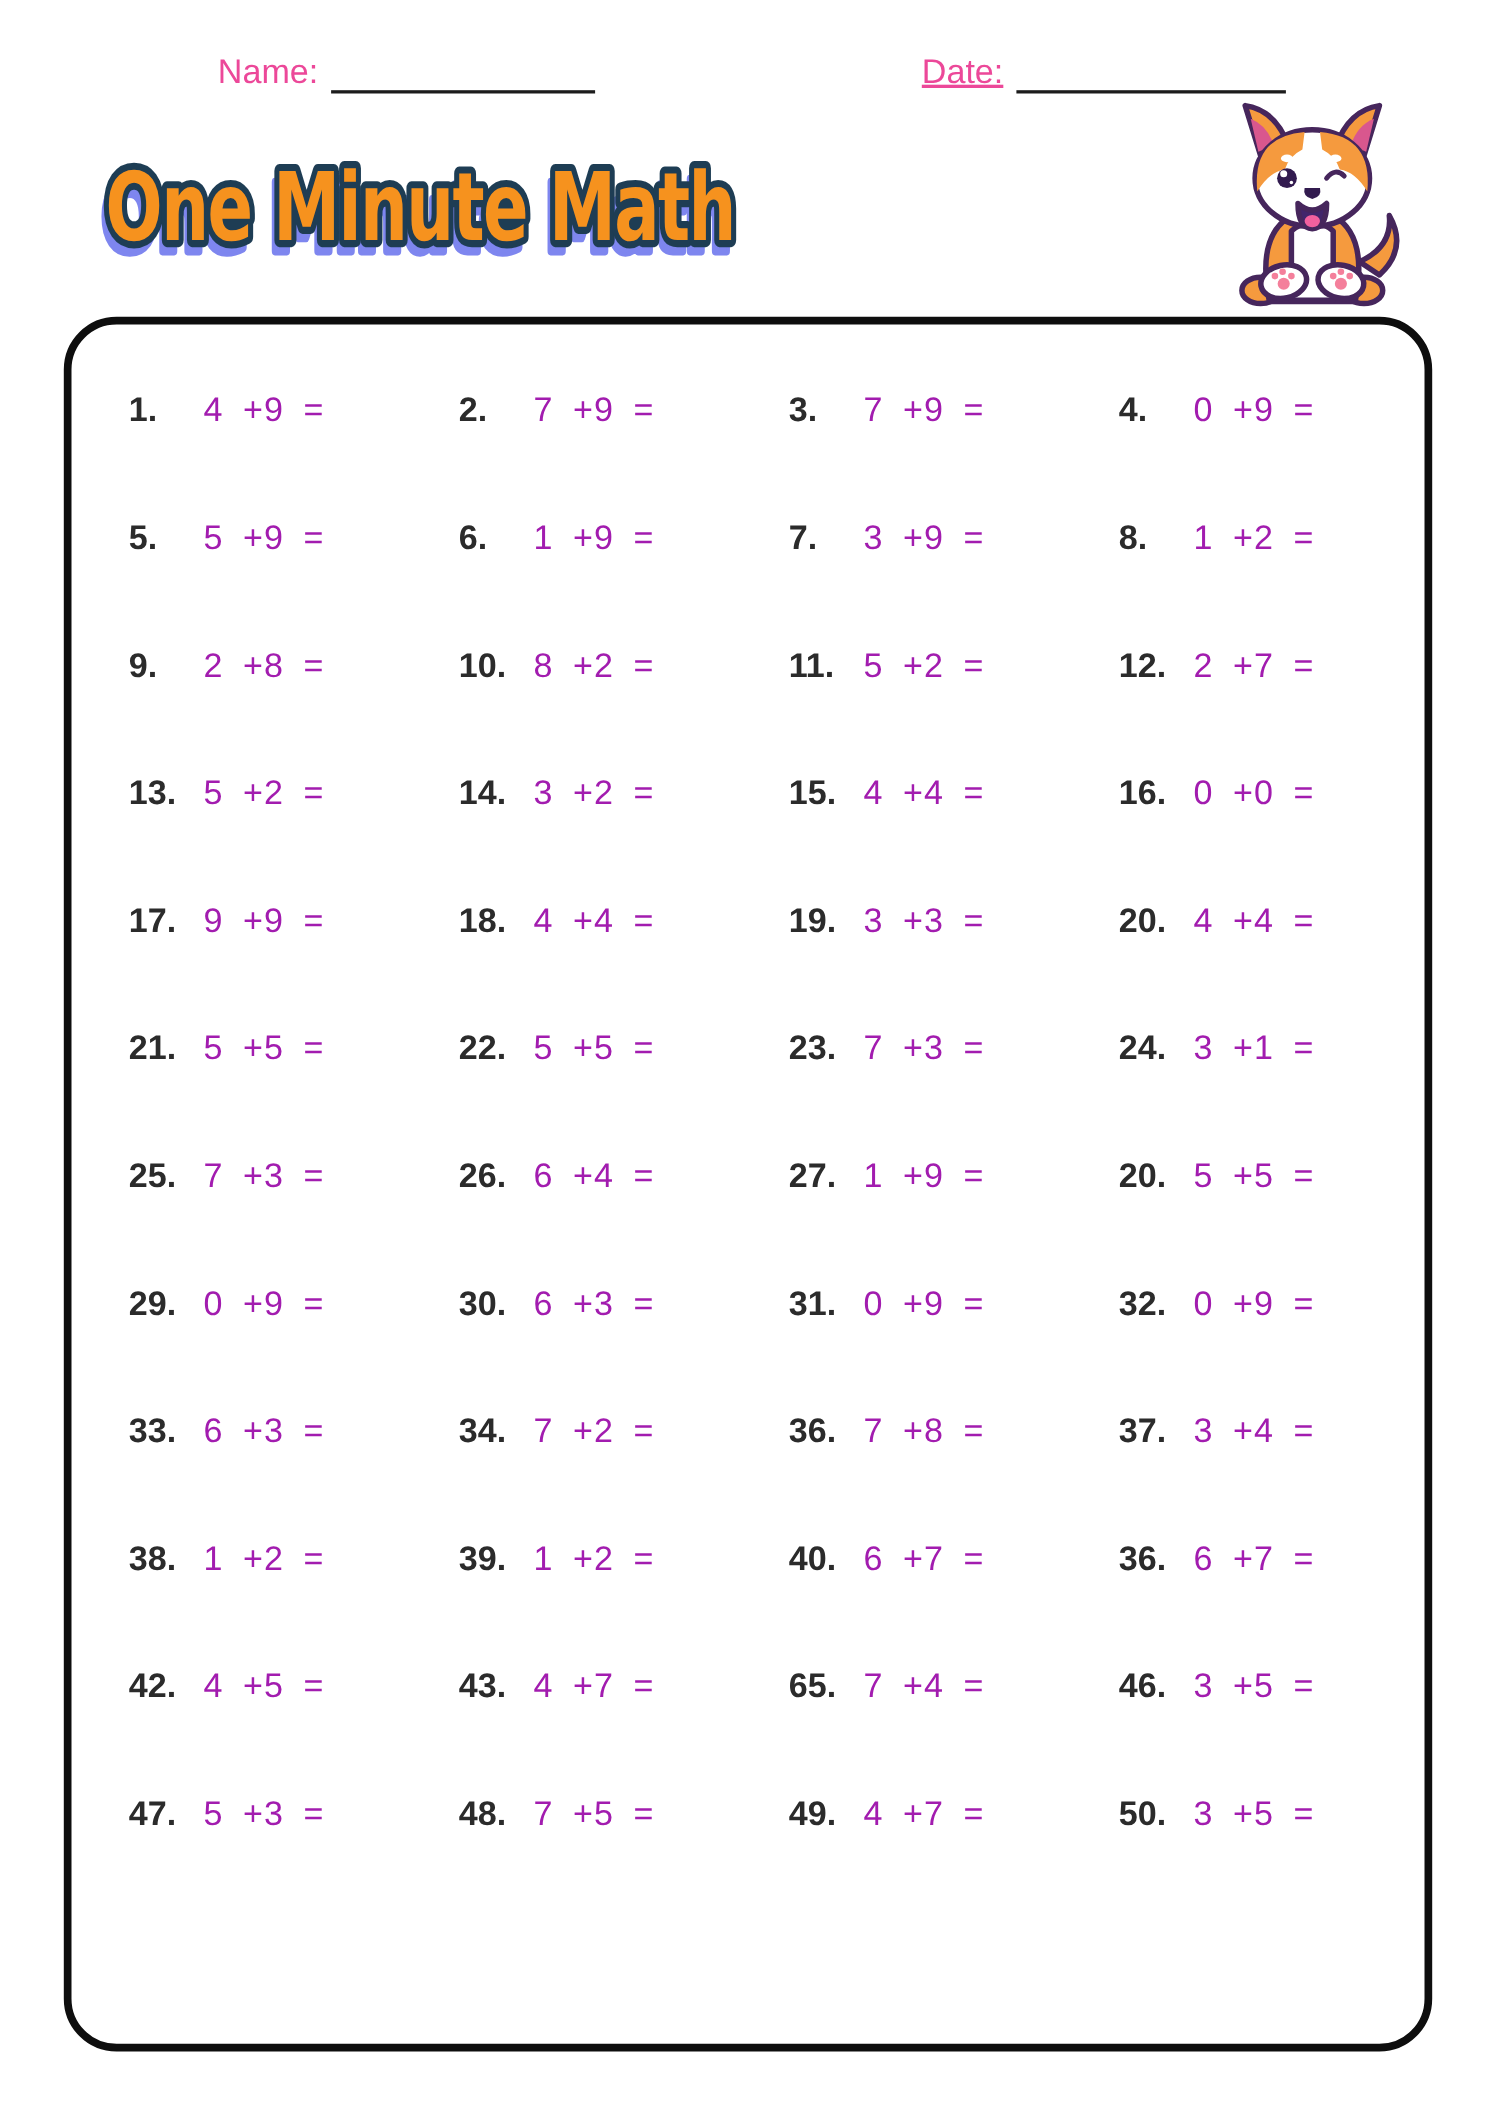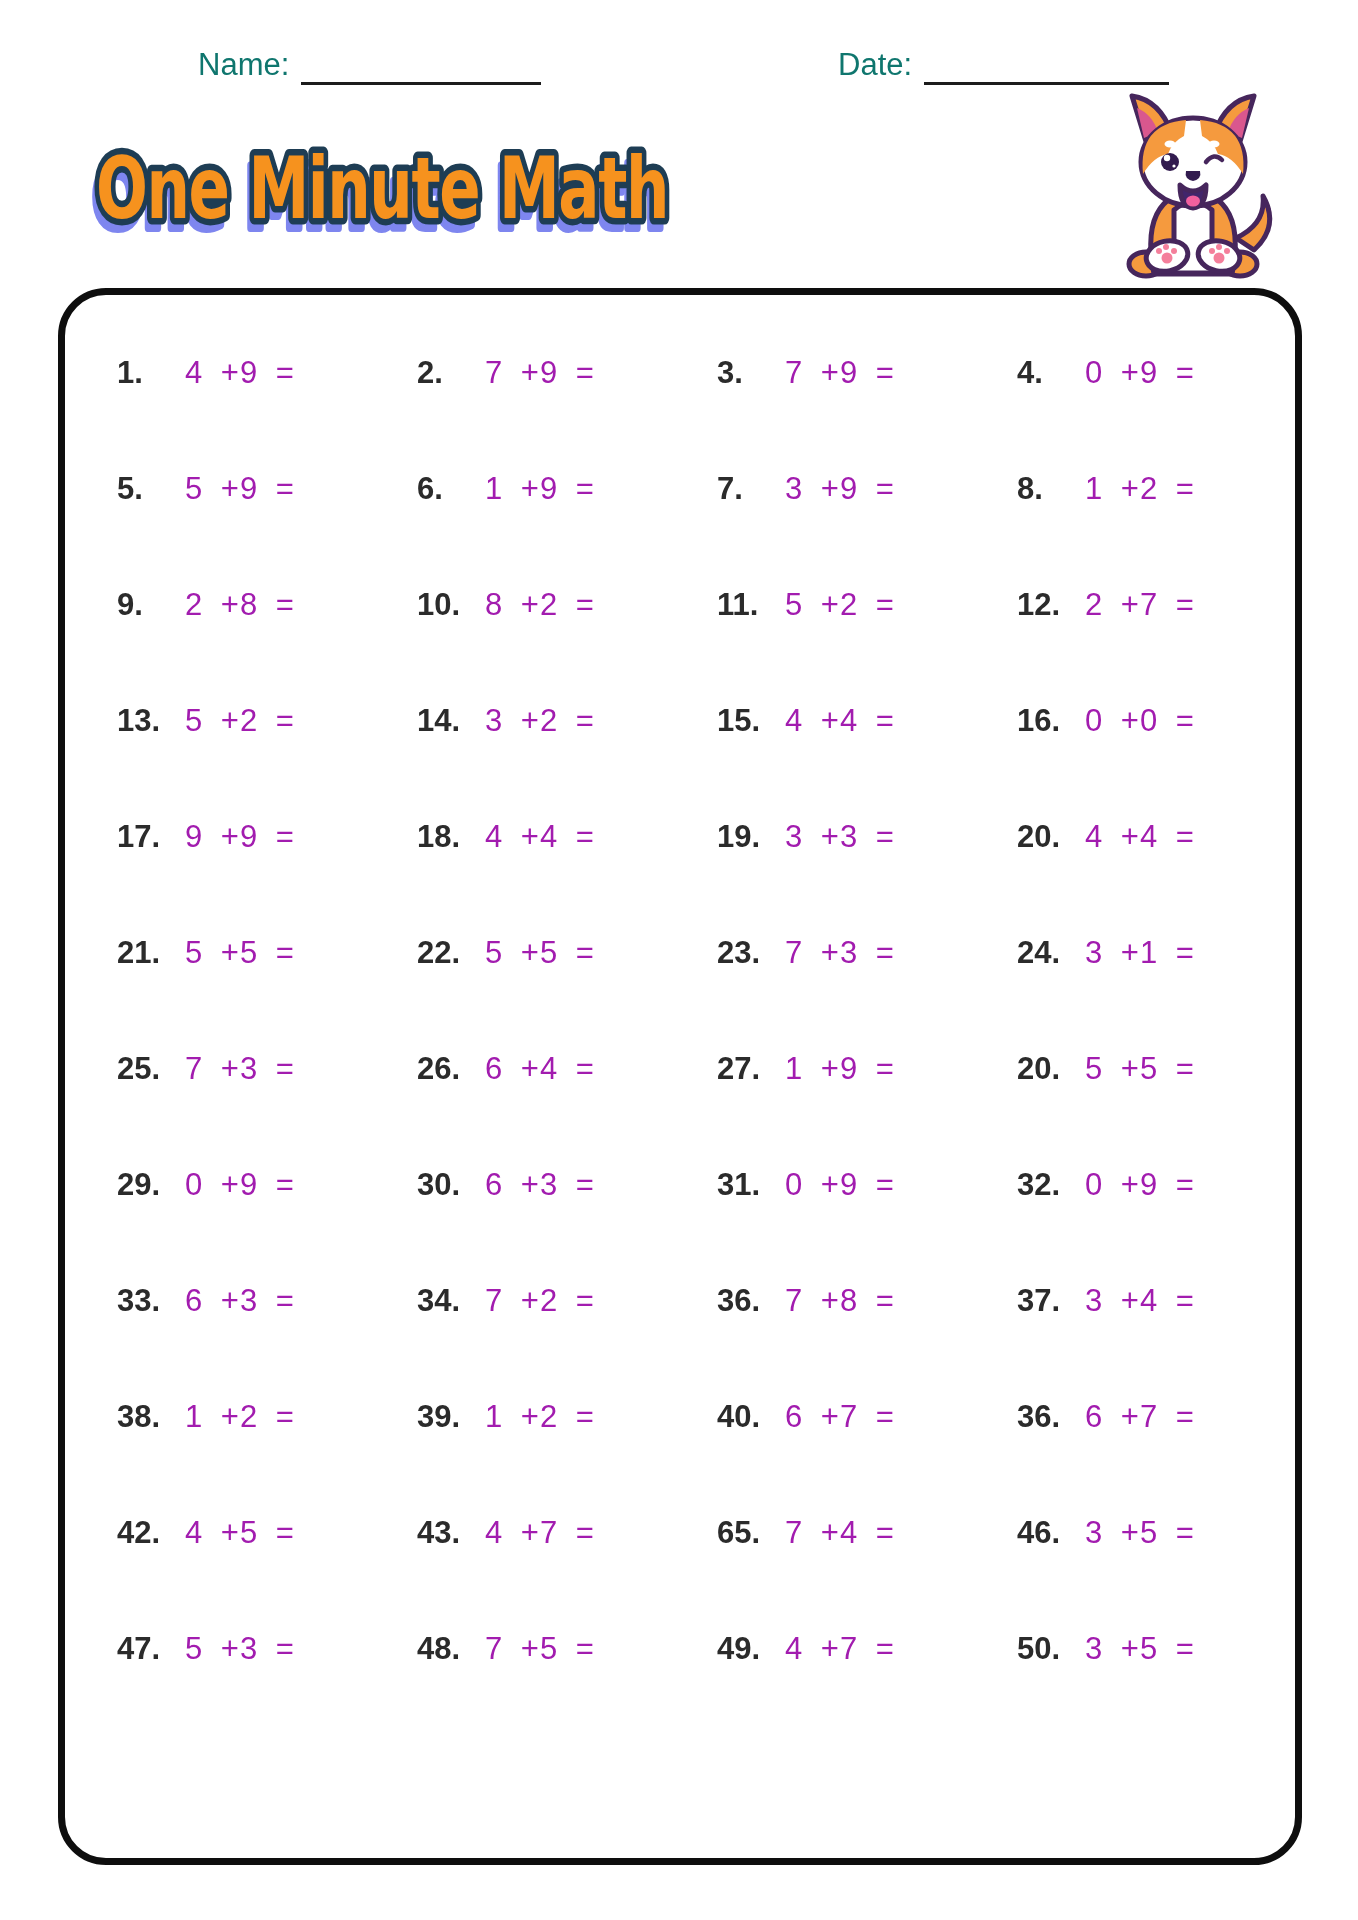--- a/index.html
+++ b/index.html
@@ -12,32 +12,32 @@
     font-family:"Liberation Sans",sans-serif;
     color:#1a1a1a;
   }
   
   .field{
     position:absolute;
     top:42px;
     display:flex;
     align-items:flex-end;
     font-size:31px;
-    color:#0f766e;
+    color:#ec4899;
   }
   .field .lbl{line-height:40px;}
   .blank{
     display:inline-block;
     height:40px;
     border-bottom:3px solid #1c1c1c;
     margin-left:12px;
   }
   .field-name{left:198px;}
   .field-name .blank{width:240px;}
-  .field-date{left:838px;}
+  .field-date{left:838px;text-decoration:underline;}
   .field-date .blank{width:245px;}
   
   .title-svg{position:absolute;left:70px;top:106px;}
   .title-svg text{
     font-family:"DejaVu Sans",sans-serif;
     font-weight:bold;
     font-size:86px;
     letter-spacing:-2px;
   }
   

